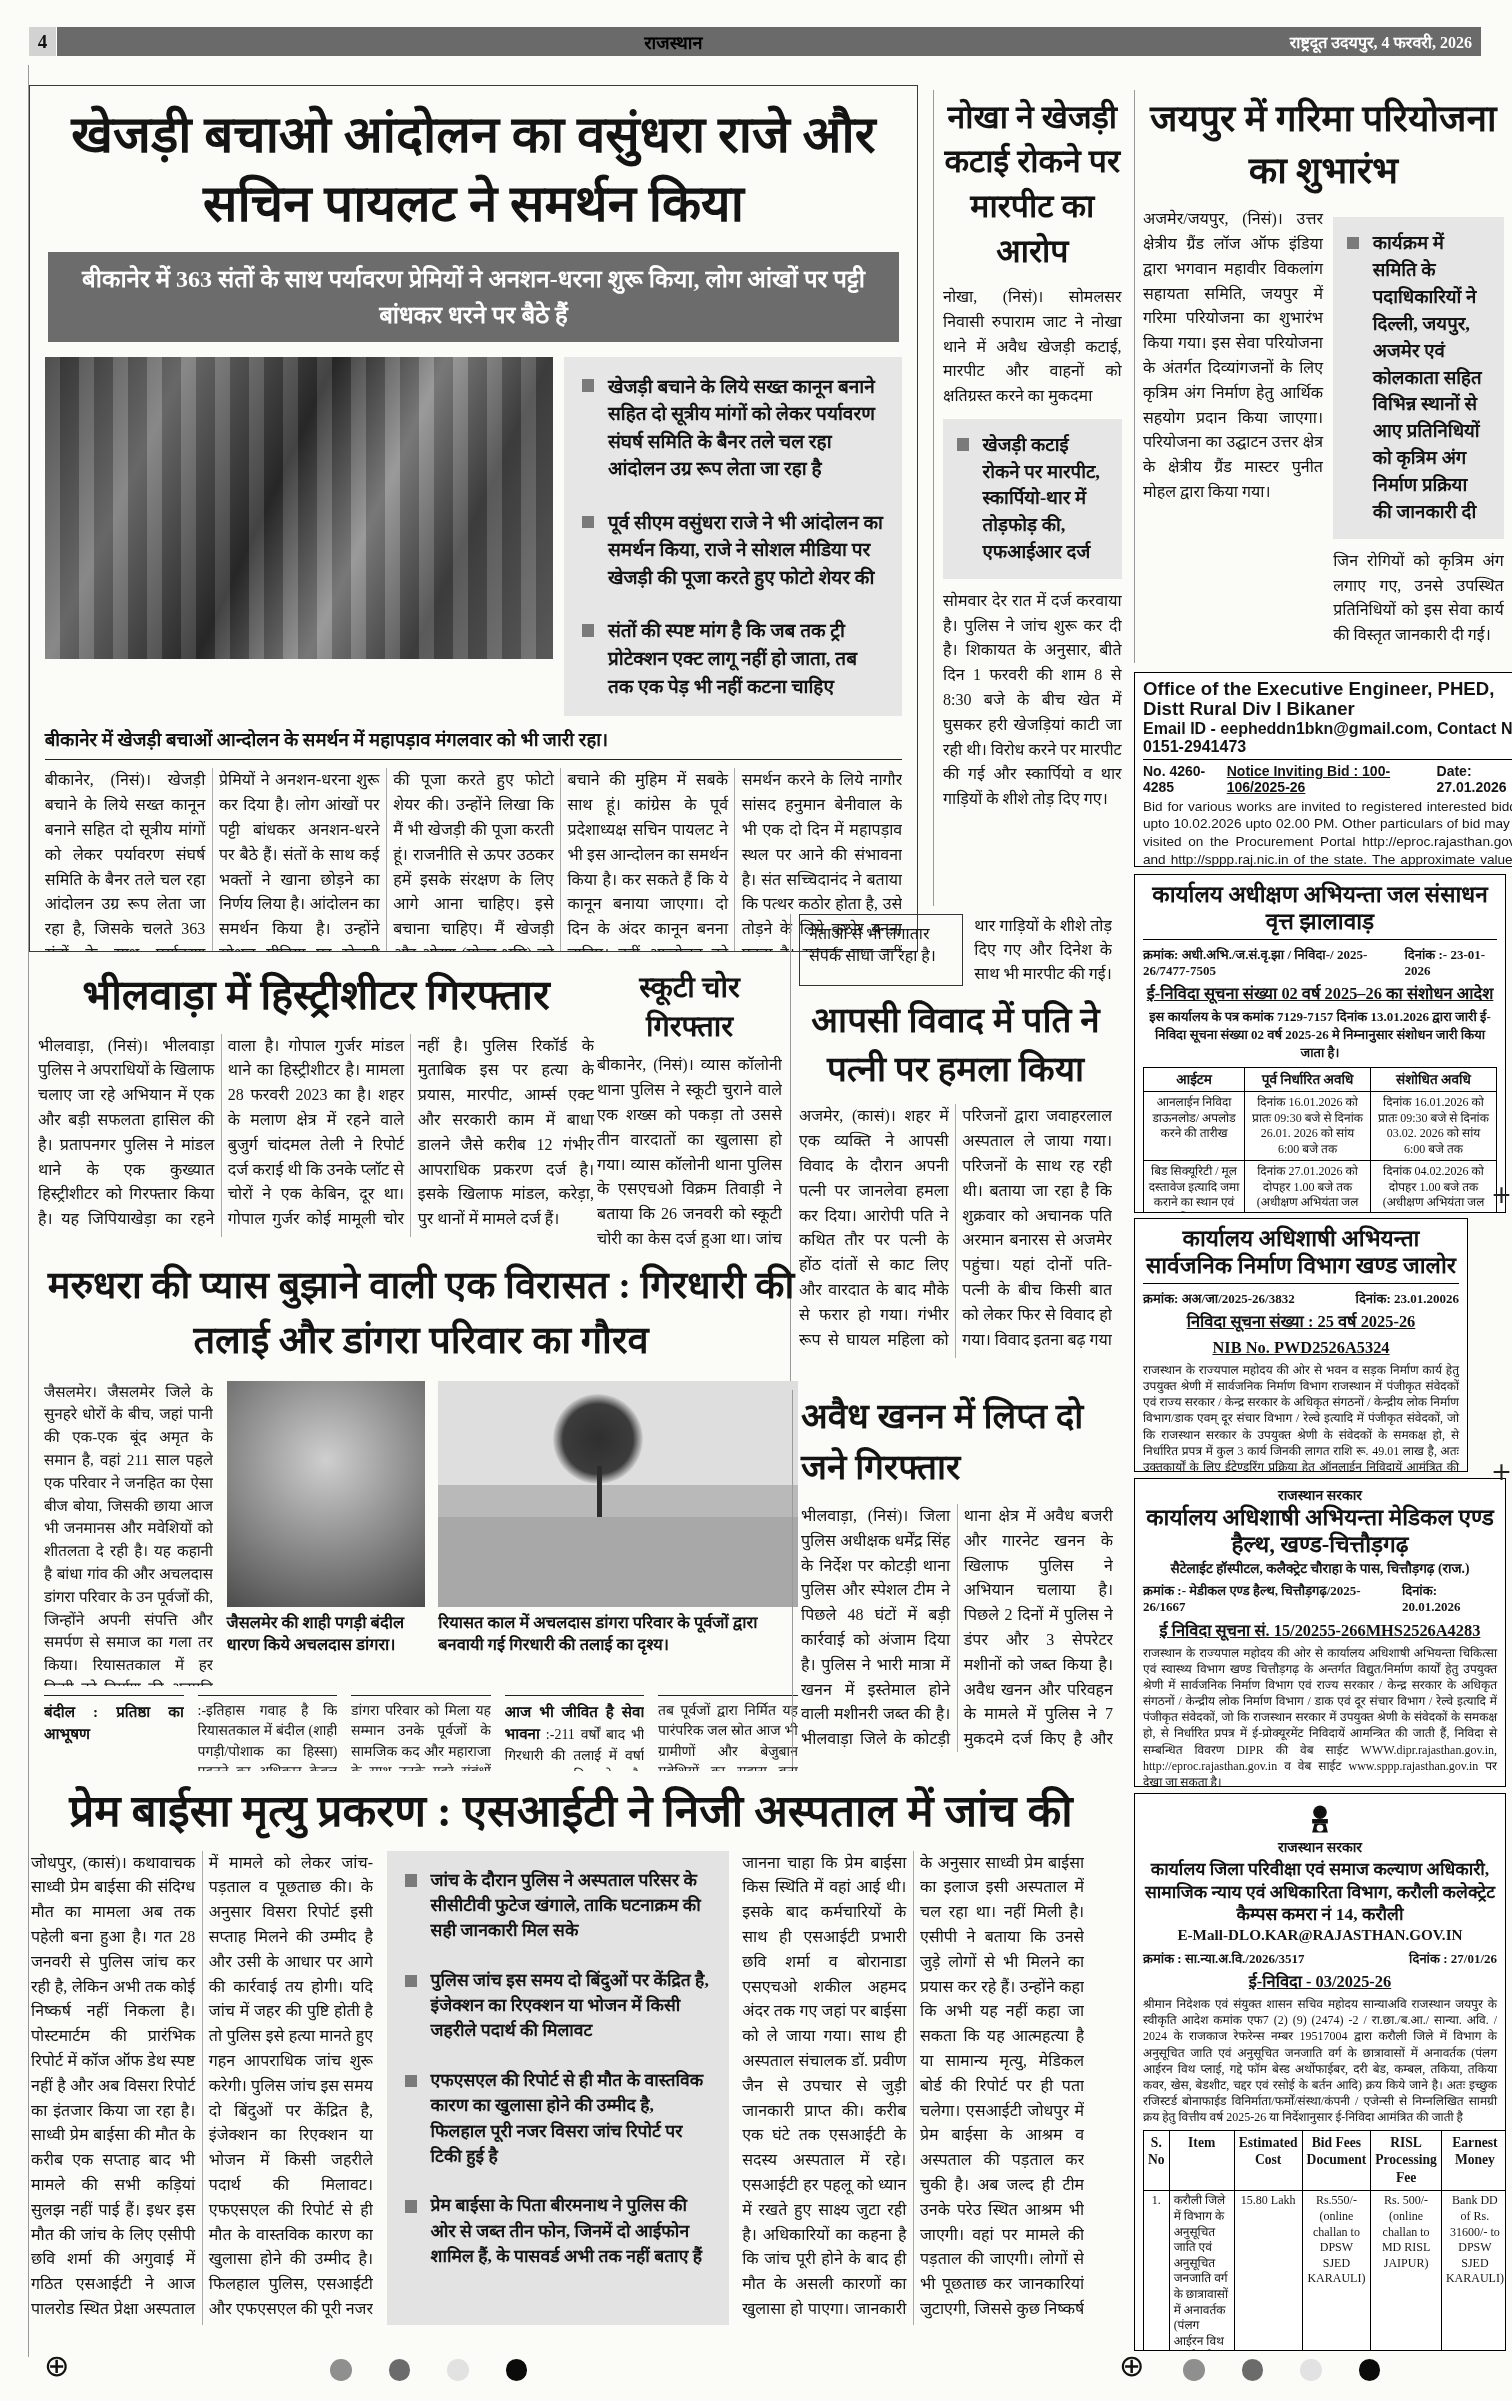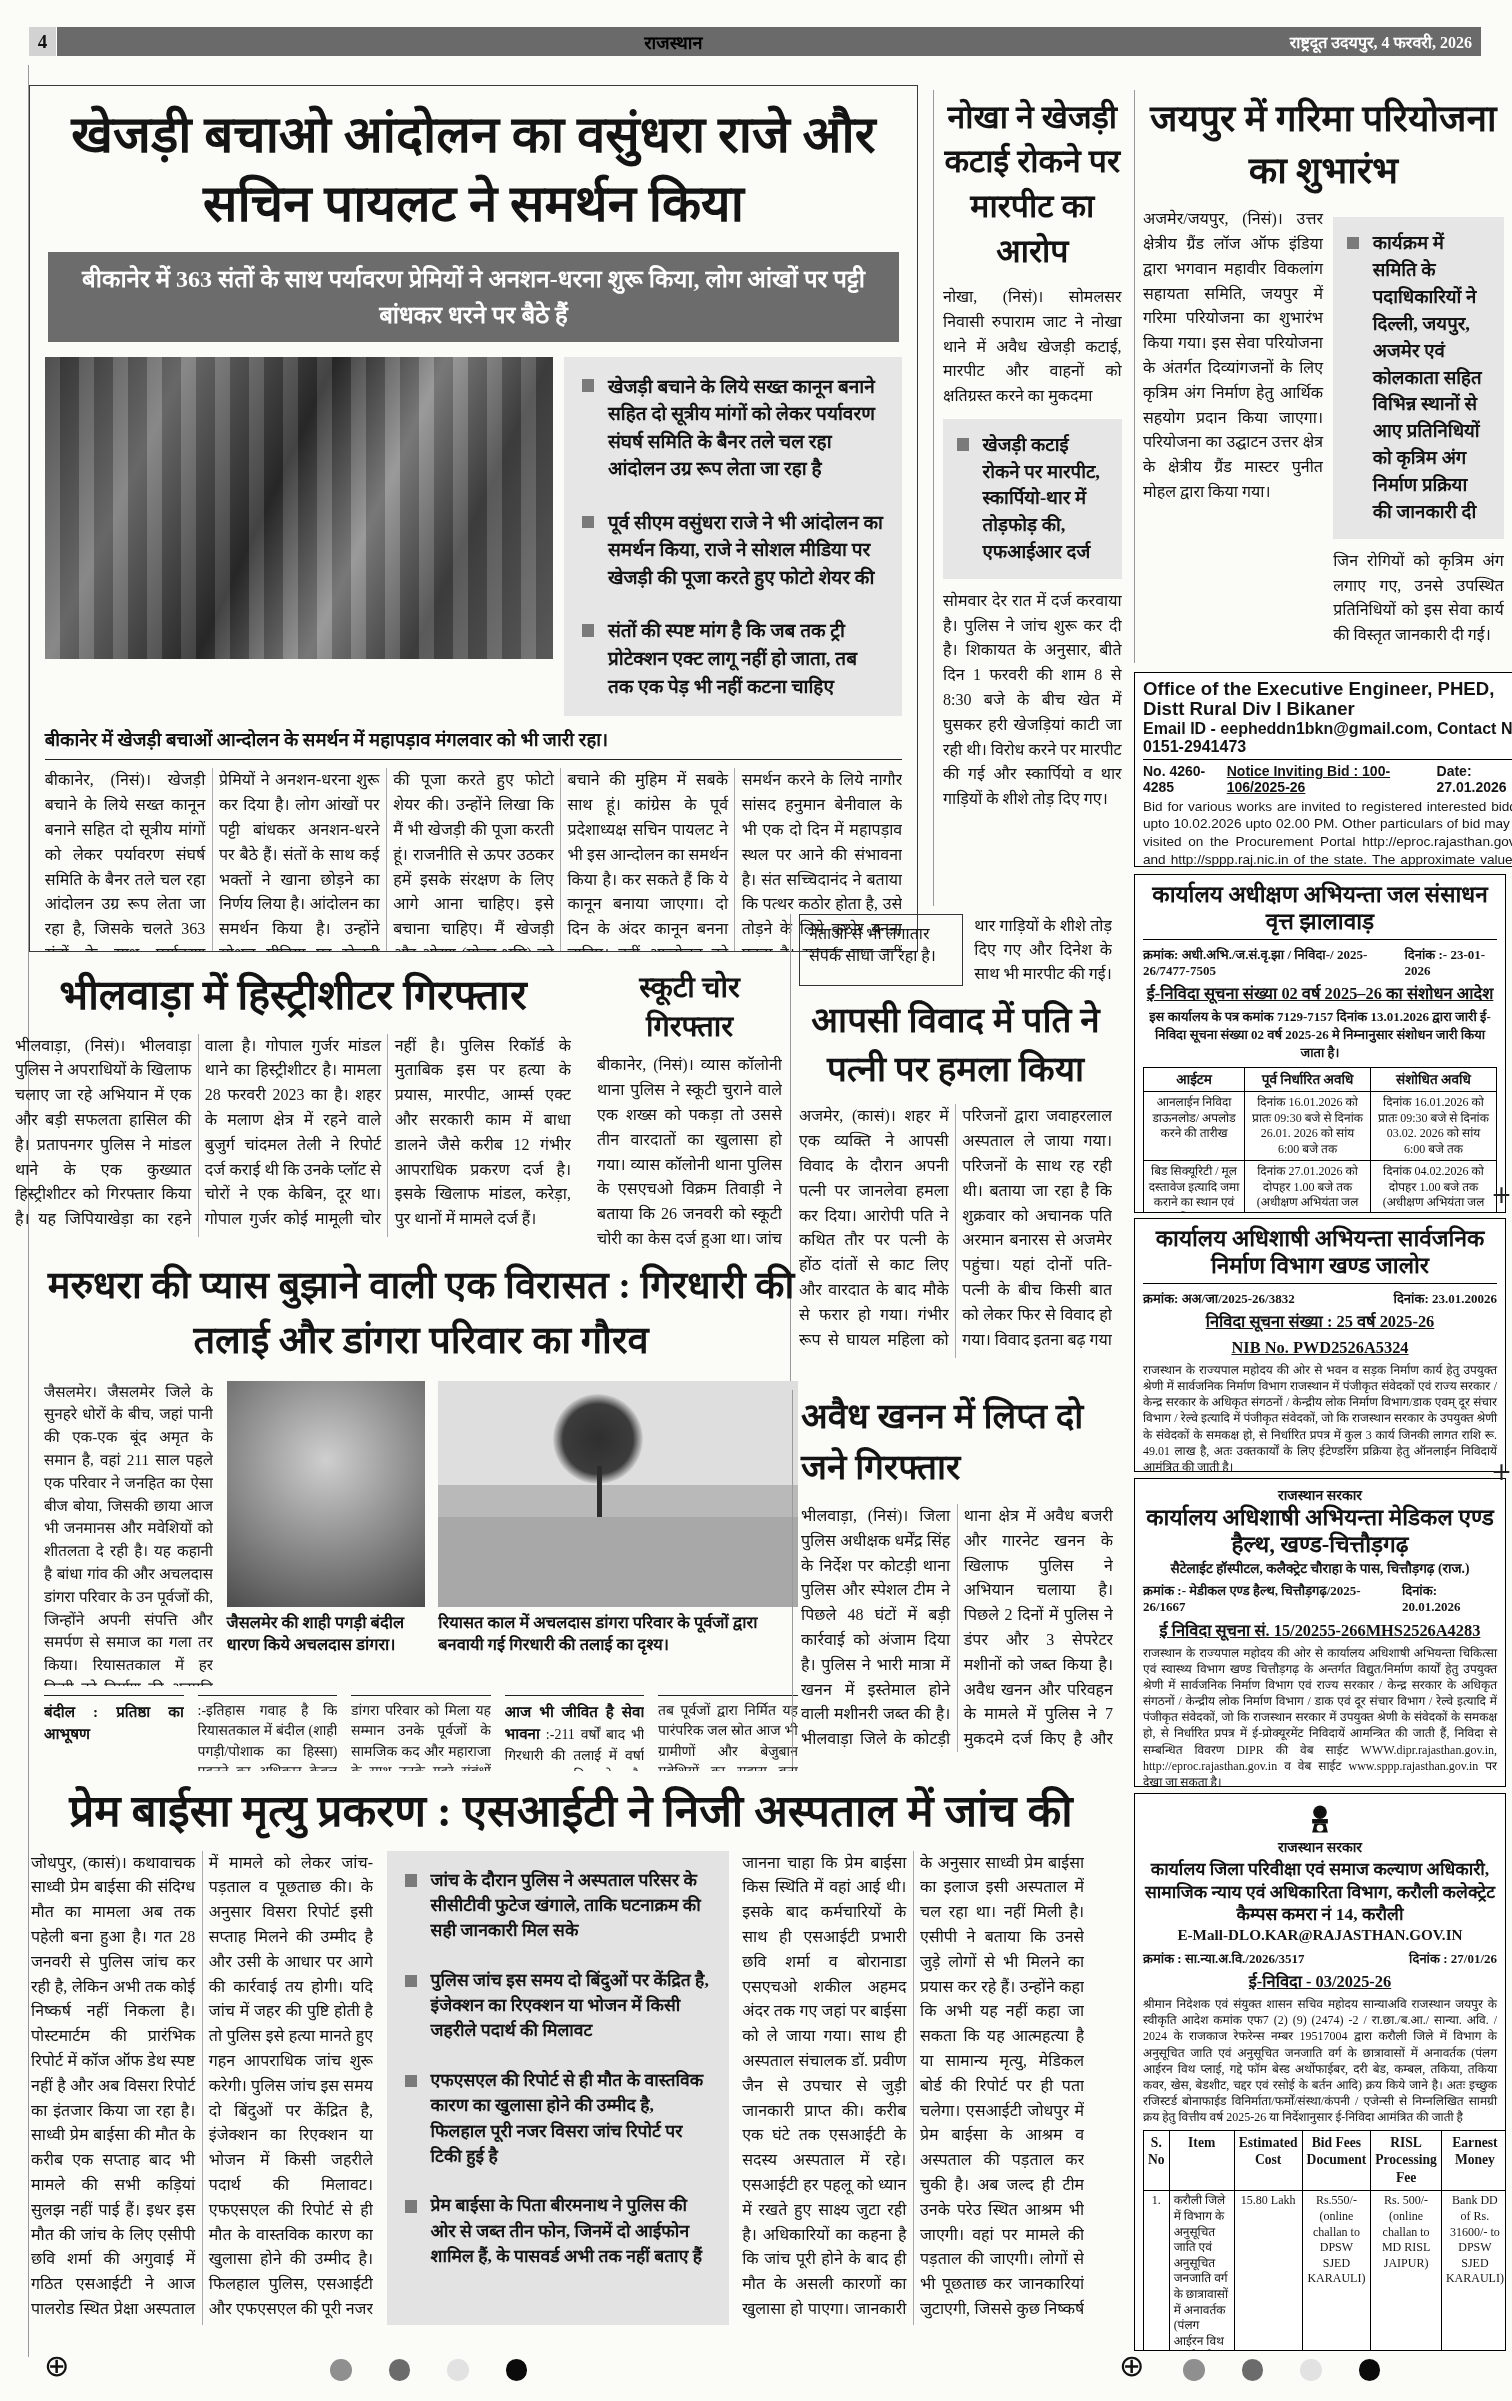--- a/index.html
+++ b/index.html
@@ -51,32 +51,32 @@
   .n-body{font-size:13.6px;line-height:1.3;margin-top:2.3px;text-align:justify;}
   .hi{font-family:"Liberation Serif",serif;}
   .jh{left:1134px;top:874px;width:372px;height:339px;}
   .nt-title{font-size:22.6px;font-weight:bold;text-align:center;border-bottom:1.7px solid #000;padding-bottom:4.5px;line-height:1.2;}
   .nt-ref{display:flex;justify-content:space-between;font-size:13px;font-weight:bold;margin-top:4.5px;gap:3.4px;}
   .nt-sub{font-size:16.4px;font-weight:bold;text-align:center;text-decoration:underline;margin-top:4.5px;line-height:1.3;}
   .nt-intro{font-size:13px;font-weight:bold;text-align:center;margin-top:3.4px;line-height:1.4;}
   table.grid{width:100%;border-collapse:collapse;margin-top:4.5px;}
   table.grid th,table.grid td{border:1.1px solid #000;padding:2.8px 4px;font-size:12px;line-height:1.3;text-align:center;vertical-align:top;}
   table.grid th{font-size:13.6px;font-weight:bold;}
-  .jalore{left:1134px;top:1218px;width:372px;height:254px;}
+  .jalore{left:1134px;top:1218px;width:334px;height:254px;}
   .nt-body{font-size:12px;line-height:1.35;text-align:justify;margin-top:3.4px;}
   .chittor{left:1134px;top:1478px;width:372px;height:309px;}
   .nt-govt{font-size:14px;font-weight:bold;text-align:center;}
   .nt-addr{font-size:13.6px;font-weight:bold;text-align:center;}
   .karauli{left:1134px;top:1793px;width:372px;height:558px;}
   .emblem{display:flex;justify-content:center;margin-top:1.1px;}
   .kr-title{font-size:17.5px;font-weight:bold;text-align:center;line-height:1.3;margin-top:2.3px;}
   .kr-email{font-size:15.2px;font-weight:bold;text-align:center;}
   .small-grid th,.small-grid td{font-size:10.2px;padding:2.3px 2.8px;}
   
-  .bhil{left:15px;top:963px;width:556px;height:285px;overflow:hidden;}
+  .bhil{left:38px;top:963px;width:556px;height:285px;overflow:hidden;}
   .bhil h2{font-size:41px;font-weight:bold;text-align:center;margin:2.3px 0 12.4px;}
   .bhil .colbody{column-count:3;height:203px;}
   .scooty{left:597px;top:963px;width:185px;height:285px;overflow:hidden;}
   .scooty h3{font-size:29px;font-weight:bold;margin:3.4px 0 9px;text-align:center;}
   .aapsi{left:790px;top:914px;width:322px;height:470px;border-left:0.6px solid #999;padding-left:8px;box-sizing:border-box;overflow:hidden;}
   .frag-row{display:flex;gap:11.3px;}
   .frag-box{border:1.1px solid #333;padding:6.8px 9px;font-size:16px;width:164px;box-sizing:border-box;}
   .frag-text{flex:1;font-size:16px;line-height:1.5;text-align:justify;}
   .aapsi h2{font-size:35px;font-weight:bold;text-align:center;line-height:1.4;margin:10.2px 0;}
   .aapsi .colbody{column-count:2;height:254px;}

